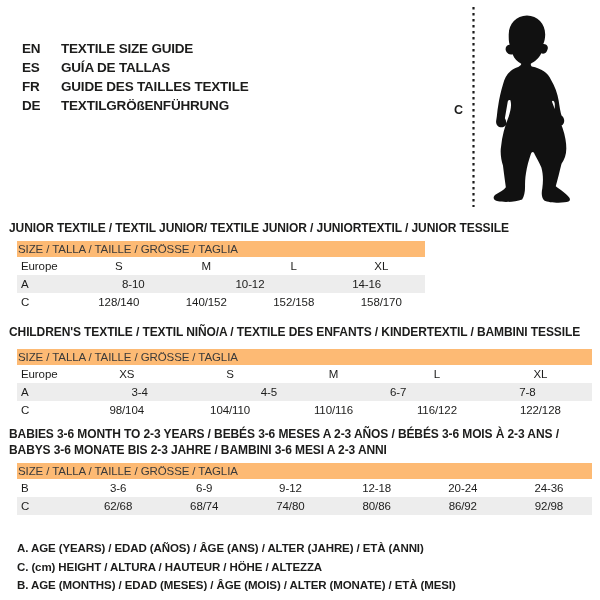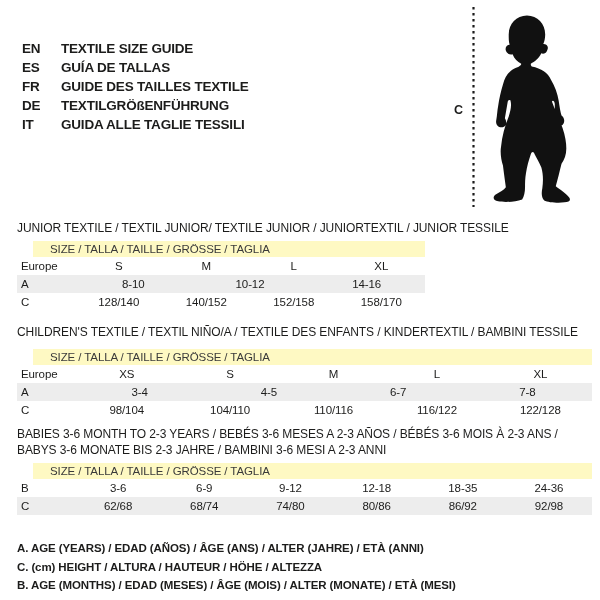--- a/index.html
+++ b/index.html
@@ -12,27 +12,27 @@
   .lang-row .code{width:39px;}
   .lang-row .ltitle{white-space:nowrap;}
 
   
   .figure{position:absolute;left:452px;top:5px;width:128px;height:204px;}
   .dash-svg{position:absolute;left:20px;top:2px;}
   .c-label{position:absolute;left:2px;top:98px;font-size:12.5px;font-weight:bold;}
   .sil-svg{position:absolute;left:26px;top:4px;}
 
   
-  .sec-title{position:absolute;left:17px;font-size:12px;font-weight:normal;letter-spacing:-0.1px;white-space:nowrap;}
+  .sec-title{position:absolute;left:9px;font-size:12px;font-weight:bold;letter-spacing:-0.1px;white-space:nowrap;}
   .sec-title .line{height:16px;line-height:16px;}
 
   
   .tbl{position:absolute;left:17px;}
-  .bar{height:16px;line-height:16px;background:#fef9c3;color:#3a3a3a;
-       font-size:11.5px;padding-left:17px;letter-spacing:-0.1px;margin-left:16px;}
+  .bar{height:16px;line-height:16px;background:#fdba74;color:#3a3a3a;
+       font-size:11.5px;padding-left:1px;letter-spacing:-0.1px;}
   .trow{display:flex;height:18px;line-height:18px;font-size:11.5px;letter-spacing:-0.1px;justify-content:space-between;}
   .trow .lbl{width:58px;padding-left:4px;box-sizing:border-box;}
   .trow .cell{flex:1;text-align:center;}
   .alt{background:#ededed;}
 
   
   .notes{position:absolute;left:17px;top:539px;}
   .note{height:18.5px;line-height:18.5px;font-size:11.5px;font-weight:bold;white-space:nowrap;letter-spacing:-0.1px;}
 </style>
 </head>
@@ -49,24 +49,20 @@
       <span class="code">ES</span>
       <span class="ltitle">GUÍA DE TALLAS</span>
     </div>
     <div class="lang-row">
       <span class="code">FR</span>
       <span class="ltitle">GUIDE DES TAILLES TEXTILE</span>
     </div>
     <div class="lang-row">
       <span class="code">DE</span>
       <span class="ltitle">TEXTILGRÖßENFÜHRUNG</span>
-    </div>
-    <div class="lang-row">
-      <span class="code">IT</span>
-      <span class="ltitle">GUIDA ALLE TAGLIE TESSILI</span>
     </div>
   </div>
 
   <div class="figure">
     <svg class="dash-svg" width="4" height="200">
       <line x1="1.5" y1="0" x2="1.5" y2="200" stroke="#1b1b1b" stroke-width="2.2" stroke-dasharray="2.6 3.4"></line>
     </svg>
     <span class="c-label">C</span>
     <svg class="sil-svg" width="96" height="198" viewBox="0 0 100 210" preserveAspectRatio="none">
       <path fill="#111111" d="M51 7 C62 7 70 16 70 27 C70 31 69 35 68 37 C72 37 74 40 72 44
@@ -146,21 +142,21 @@
     <div class="line">BABYS 3-6 MONATE BIS 2-3 JAHRE / BAMBINI 3-6 MESI A 2-3 ANNI</div>
   </div>
   <div class="tbl" style="top:463px;width:575px">
     <div class="bar">SIZE / TALLA / TAILLE / GRÖSSE / TAGLIA</div>
     <div class="trow">
       <span class="lbl">B</span>
       <span class="cell">3-6</span>
       <span class="cell">6-9</span>
       <span class="cell">9-12</span>
       <span class="cell">12-18</span>
-      <span class="cell">18-35</span>
+      <span class="cell">20-24</span>
       <span class="cell">24-36</span>
     </div>
     <div class="trow alt">
       <span class="lbl">C</span>
       <span class="cell">62/68</span>
       <span class="cell">68/74</span>
       <span class="cell">74/80</span>
       <span class="cell">80/86</span>
       <span class="cell">86/92</span>
       <span class="cell">92/98</span>

